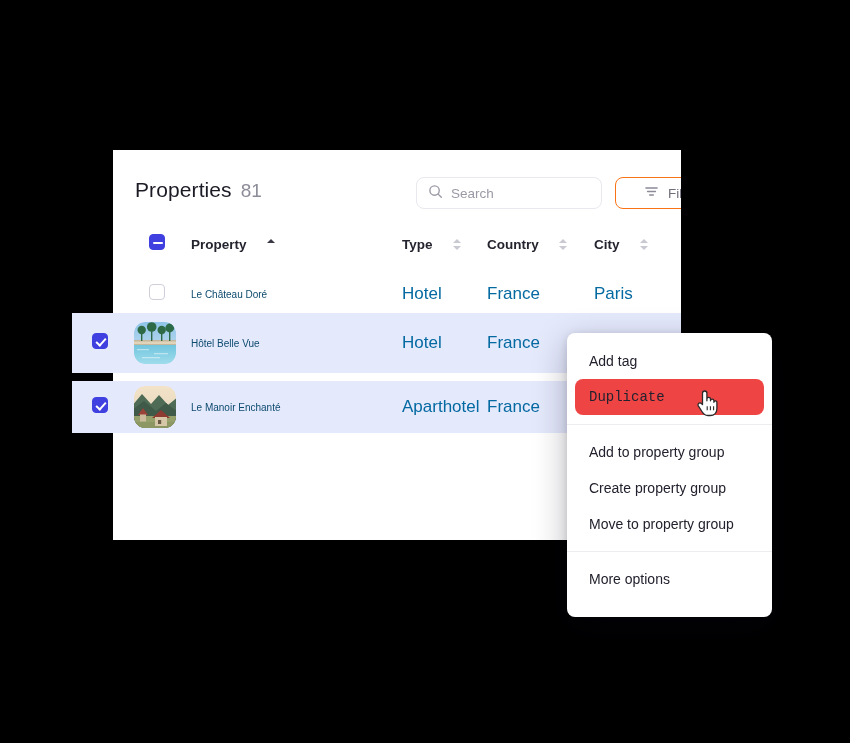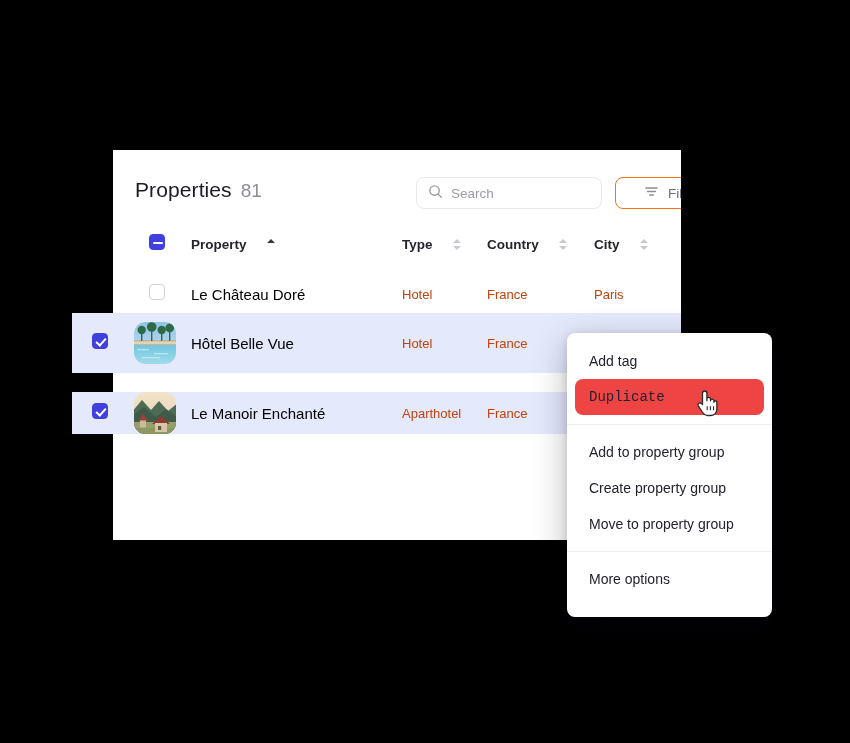--- a/index.html
+++ b/index.html
@@ -76,22 +76,22 @@
   .c-check  { left: 36px; }
   .c-prop   { left: 78px; }
   .c-type   { left: 289px; }
   .c-ctry   { left: 374px; }
   .c-city   { left: 481px; }
 
   .hdr-txt {
     font-size: 13.5px; color: #24242f; font-weight: 600;
     display: inline-flex; align-items: center; gap: 20px;
   }
-  .cell-txt { font-size: 13px; color: #c2410c; }
-  .prop-name { font-size: 15px; color: #000000; }
+  .cell-txt { font-size: 17px; color: #0369a1; }
+  .prop-name { font-size: 10px; color: #0c4a6e; }
 
   
   .cb {
     width: 16px; height: 16px; border-radius: 4px;
     border: 1.6px solid #cfcfd9; background: #fff;
     display: inline-block;
   }
   .cb.checked, .cb.indet {
     background: #4040e0; border-color: #4040e0;
     position: relative;
@@ -117,21 +117,21 @@
   .sort.active i.up   { border-bottom-color:#3a3a46; }
 
   
   .sel-band {
     position: absolute;
     left: 72px; width: 609px;
     background: #e5e9fc;
     z-index: 3;
   }
   .sel-band.r1 { top: 313px; height: 60px; }
-  .sel-band.r2 { top: 392px; height: 42px; }
+  .sel-band.r2 { top: 381px; height: 52px; }
 
   .sel-content {
     position: absolute; left: 0; top: 0; height: 100%; width: 609px;
   }
   .sel-cell { position:absolute; top:50%; transform: translateY(-50%); white-space: nowrap;}
   .s-check { left: 20px; }
   .s-thumb { left: 62px; width:42px; height:42px; border-radius:11px; overflow:hidden;}
   .s-prop  { left: 119px; }
   .s-type  { left: 330px; }
   .s-ctry  { left: 415px; }

